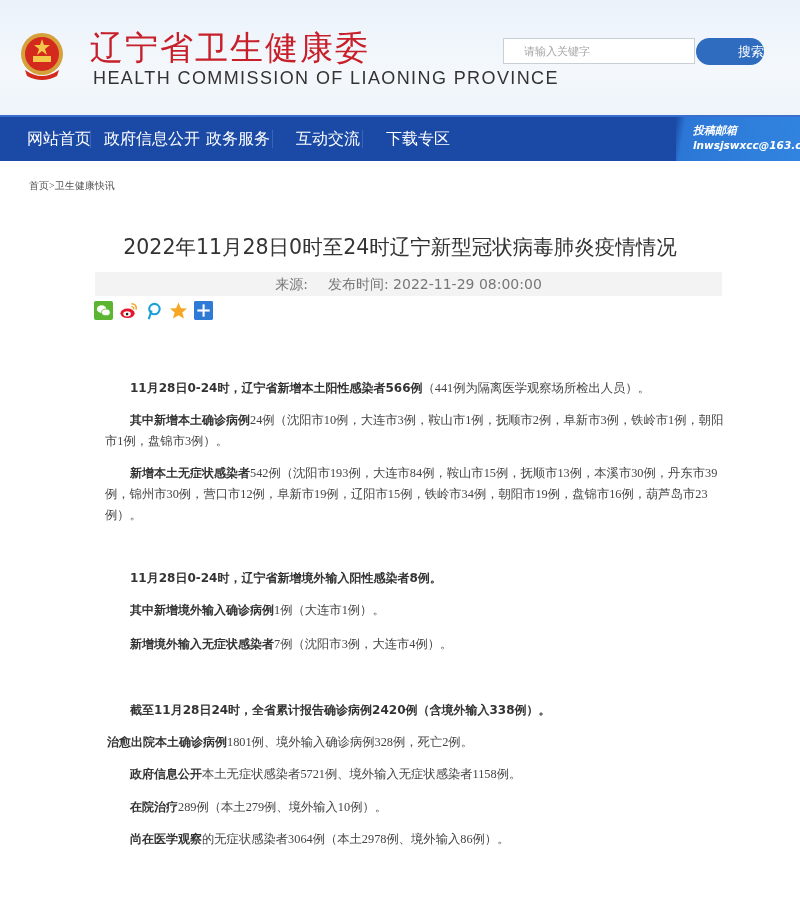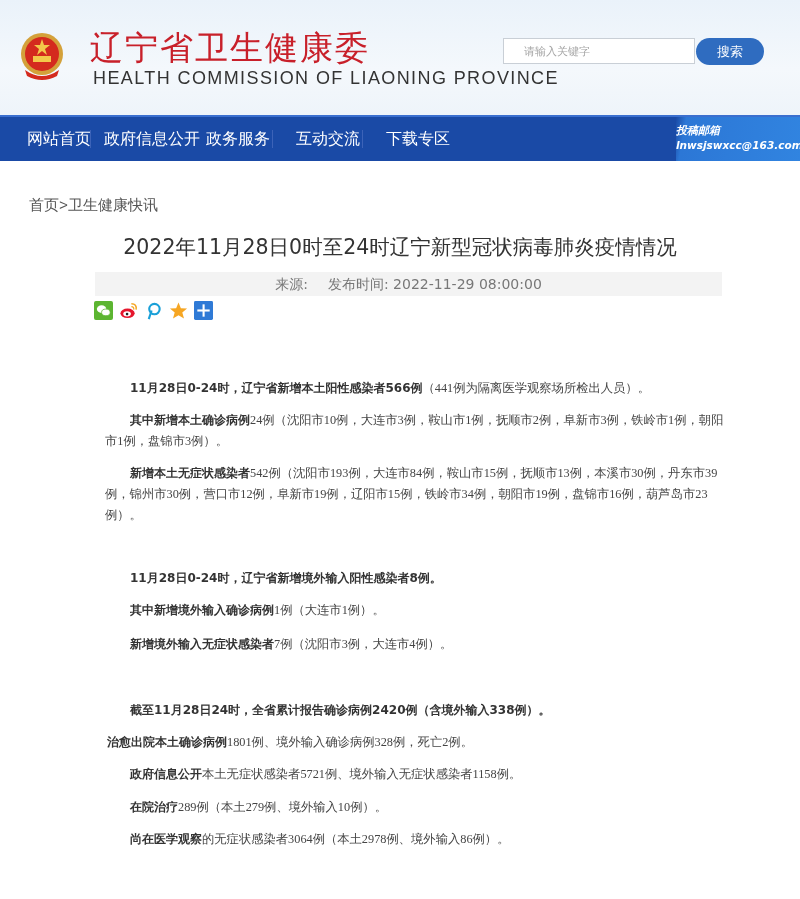--- a/index.html
+++ b/index.html
@@ -26,48 +26,49 @@
   }
   .search-input {
     position: absolute; left: 503px; top: 38px; width: 192px; height: 26px;
     border: 1px solid #c9cfd6; background: #fff; font-size: 11px;
     padding: 0 20px; color: #999; font-family: "DejaVu Sans", sans-serif;
   }
   .search-input::placeholder { color: #a5a5a5; }
   .search-btn {
     position: absolute; left: 696px; top: 38px; width: 68px; height: 27px;
     background: #2f6cc0; color: #fff; border: none; border-radius: 14px;
-    font-family: "DejaVu Sans", sans-serif; font-size: 13px; cursor: pointer;
+    font-family: "DejaVu Sans", sans-serif; font-size: 13px; cursor: pointer; text-align: right;
   }
 
   
   .nav {
     position: absolute; left: 0; top: 115px; width: 800px; height: 46px;
     background: #1a4aa6; border-top: 2px solid #3a6fcf;
   }
   .nav-item {
     position: absolute; top: 0; height: 44px; line-height: 44px;
     color: #ffffff; font-family: "DejaVu Sans", sans-serif; font-size: 16px;
     cursor: pointer;
   }
   .nav-sep {
     position: absolute; top: 13px; width: 1px; height: 18px; background: #3c63b8;
   }
   .mailbox {
     position: absolute; left: 676px; top: 0; width: 124px; height: 44px;
     background: linear-gradient(100deg, #1a4aa6 0%, #2c77d6 8%, #3184e0 100%);
     color: #fff; font-style: italic; font-family: "DejaVu Sans", sans-serif;
+    padding-left: 17px;
   }
   .mailbox .label { font-size: 11px; font-weight: bold; line-height: 14px; margin-top: 7px; }
   .mailbox .email { font-size: 10.5px; font-weight: bold; line-height: 14px; }
 
   
   .breadcrumb {
-    position: absolute; left: 29px; top: 196px; font-size: 15px; color: #555;
-    font-family: Liberation Mono, monospace;
+    position: absolute; left: 29px; top: 179px; font-size: 10px; color: #555;
+    font-family: Liberation Serif, serif;
   }
   .breadcrumb span { cursor: pointer; }
 
   
   .article-title {
     position: absolute; left: 0; width: 800px; top: 233px; text-align: center;
     font-family: "DejaVu Sans", sans-serif; font-size: 20.5px; color: #333;
   }
   .meta-bar {
     position: absolute; left: 95px; top: 272px; width: 627px; height: 24px;

